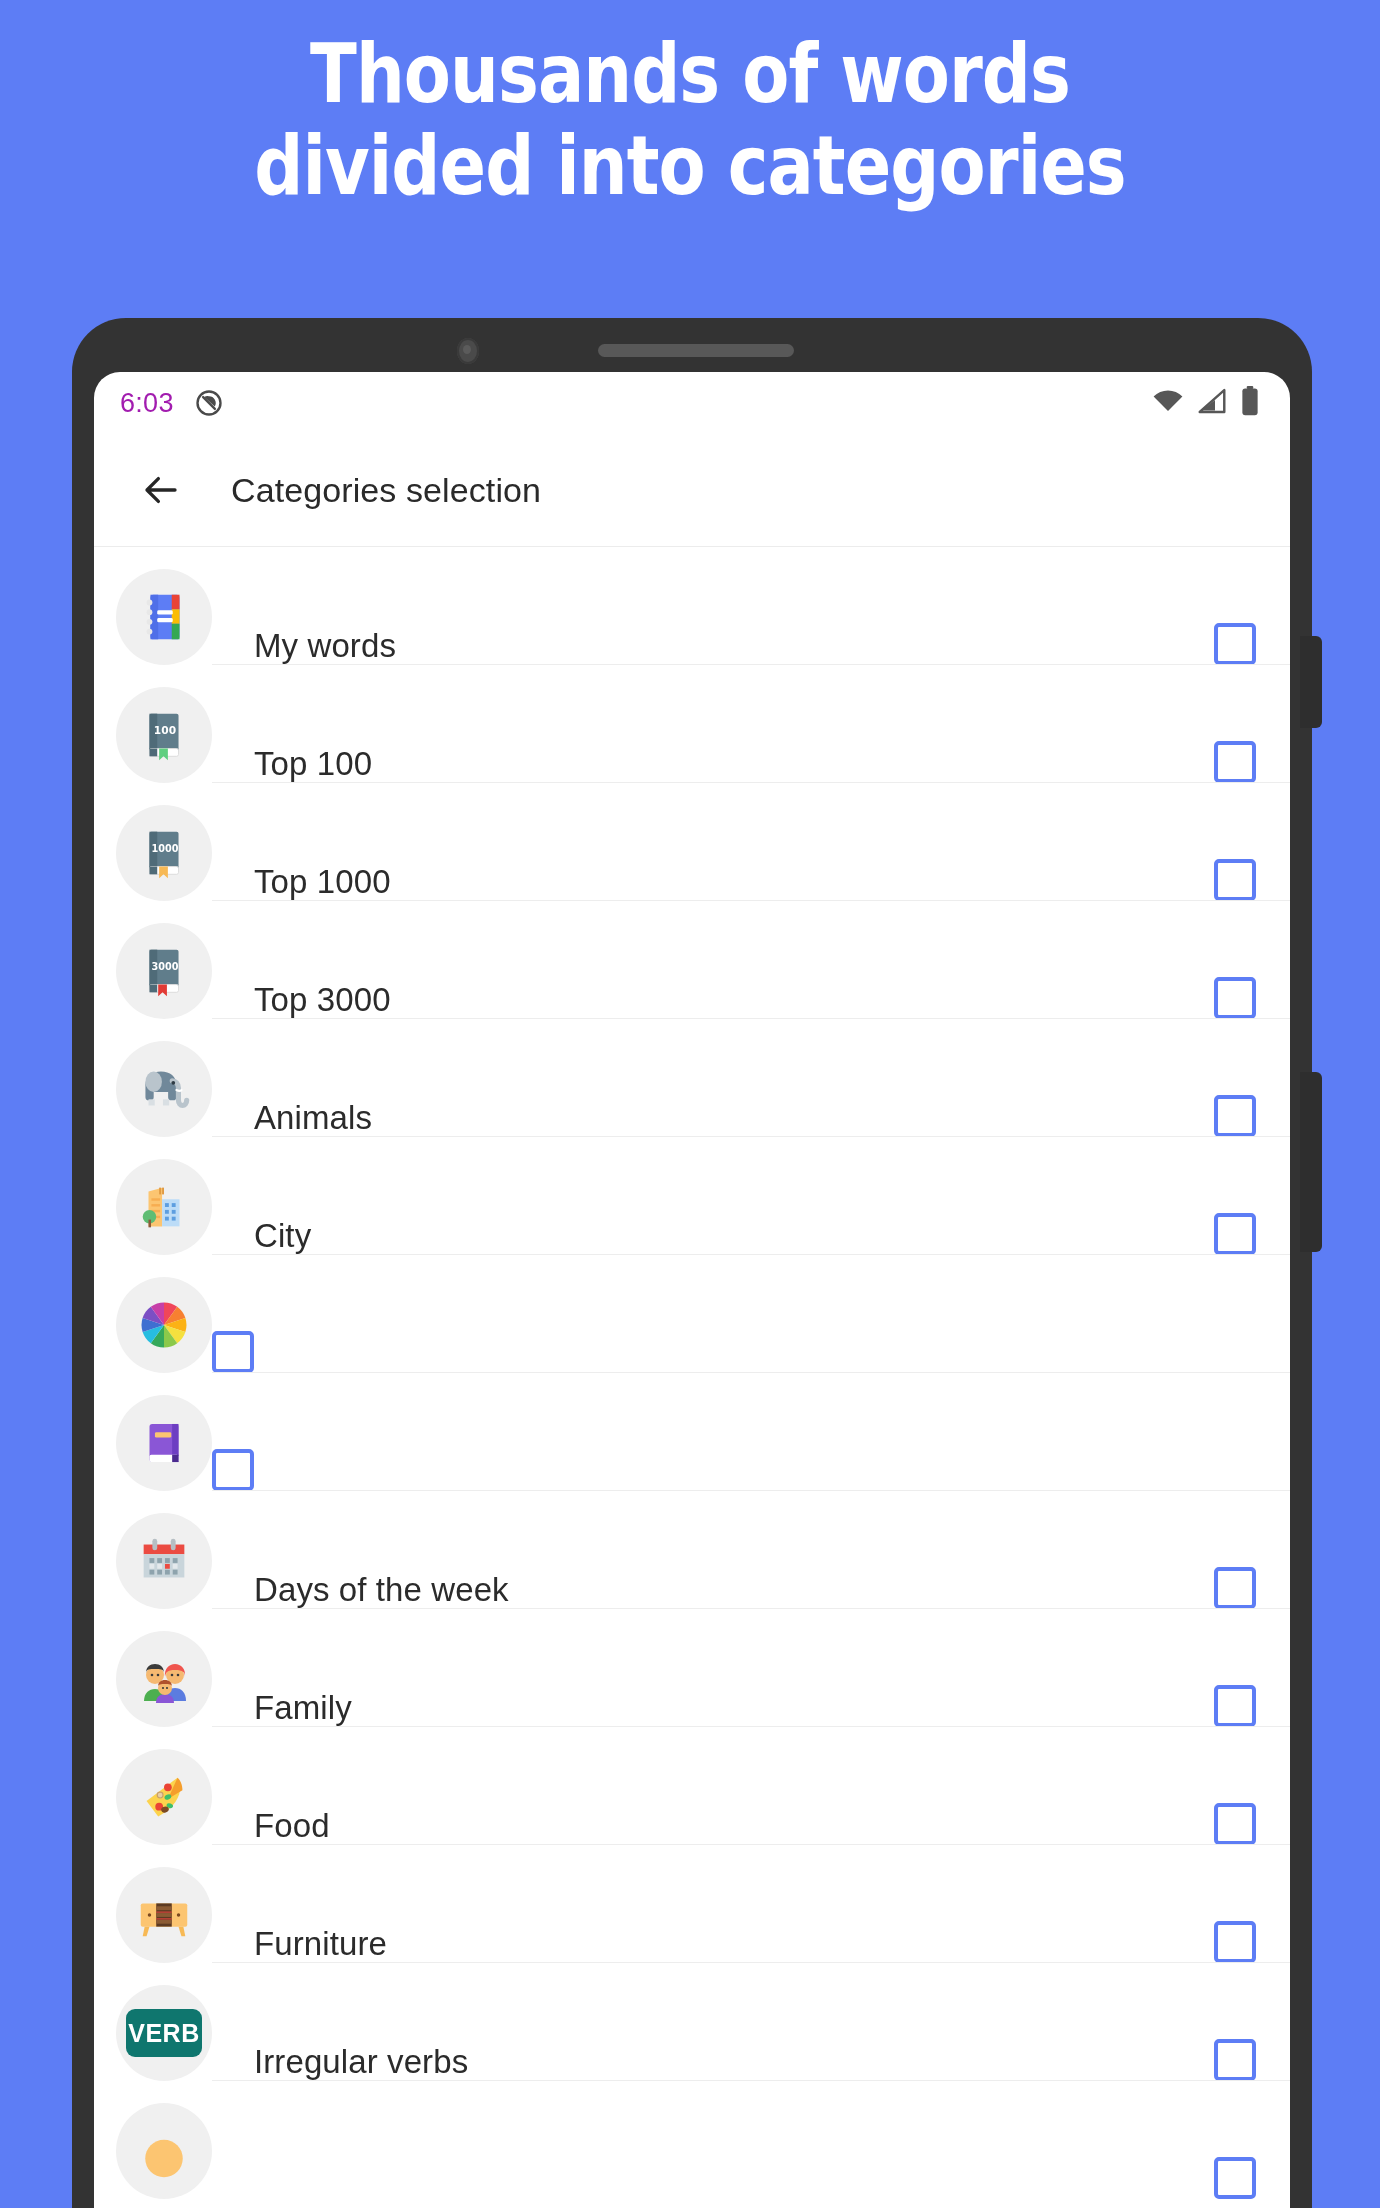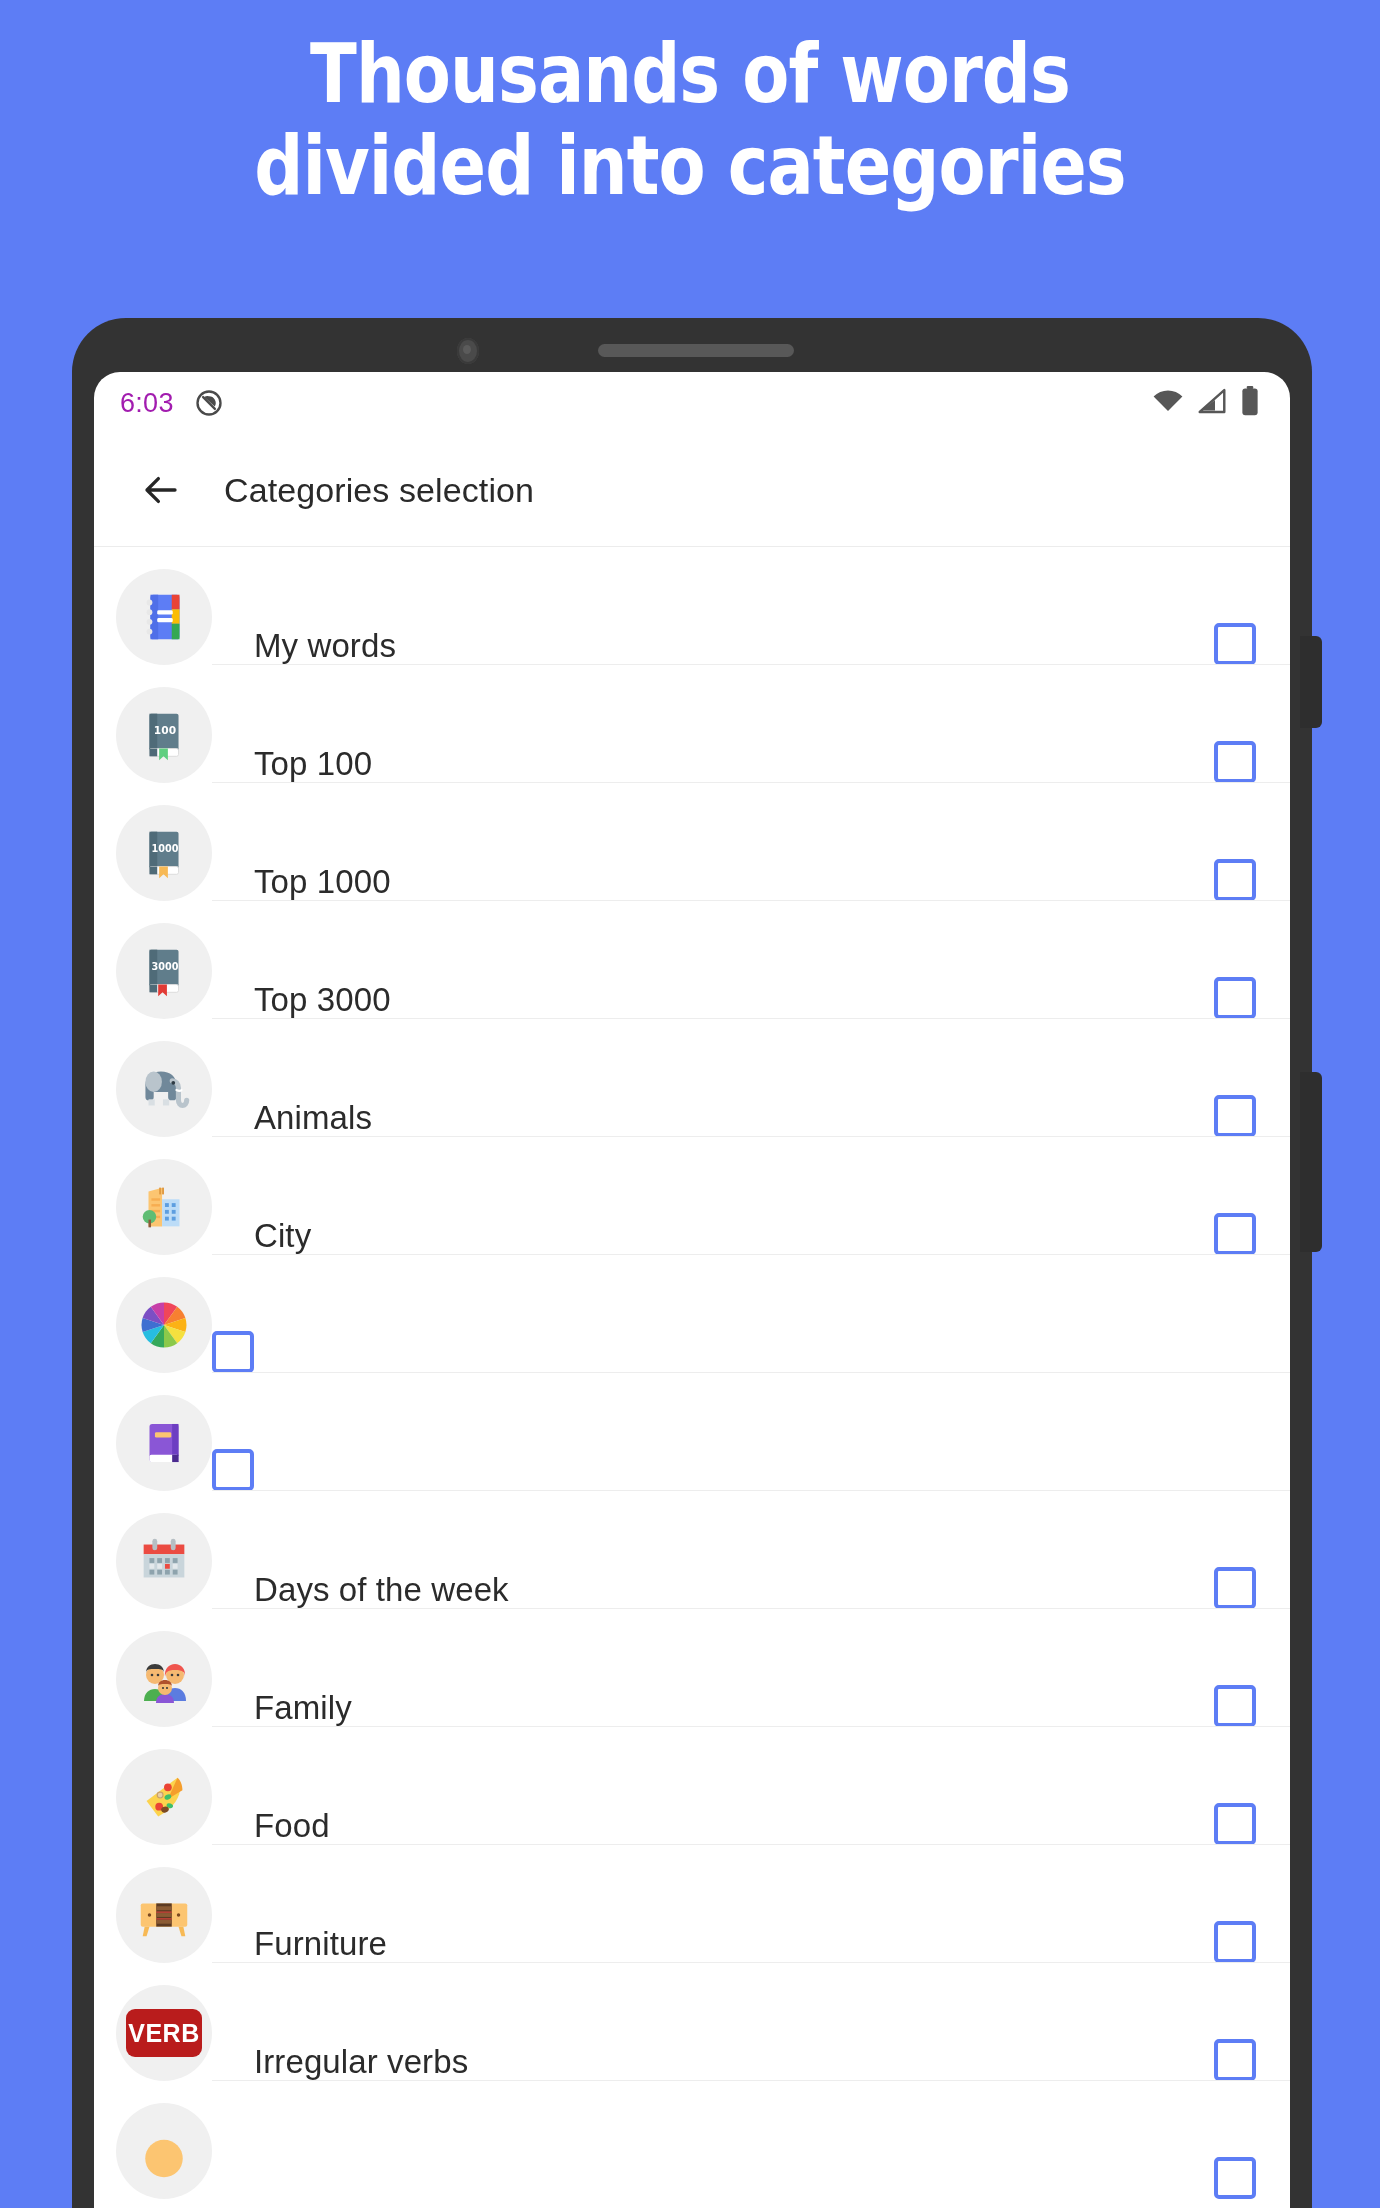--- a/index.html
+++ b/index.html
@@ -72,21 +72,21 @@
   
   .appbar{
     height:112px;display:flex;align-items:center;
     padding-left:30px;box-sizing:border-box;background:#fff;
   }
   .backbtn{
     width:74px;height:74px;display:flex;align-items:center;justify-content:center;
     cursor:pointer;
   }
   .appbar-title{
-    margin-left:26px;font-size:34px;color:#2a2a2a;letter-spacing:0.1px;
+    margin-left:33px;font-size:34px;color:#2a2a2a;letter-spacing:0.1px;
   }
   .appbar-shadow{height:1px;width:100%;background:#ececec;}
 
   
   .list{background:#fff;}
   .row{
     display:flex;align-items:flex-end;height:118px;
     padding:0 34px 0 22px;box-sizing:border-box;position:relative;
   }
   .row .divider{
@@ -100,21 +100,21 @@
   .avatar svg{display:block;}
   .rowlabel{
     margin-left:42px;font-size:33px;color:#2b2b2b;flex:1 1 auto;
     letter-spacing:0.1px;
   }
   .checkbox{
     width:42px;height:42px;border:4px solid #5d7df5;border-radius:5px;
     box-sizing:border-box;flex:0 0 42px;background:#fff;cursor:pointer;
   }
   .verbbadge{
-    width:76px;height:48px;border-radius:9px;background:#b91c1c;
+    width:76px;height:48px;border-radius:9px;background:#0f766e;
     color:#fff;font-size:25px;font-weight:bold;letter-spacing:0.5px;
     display:flex;align-items:center;justify-content:center;
   }
 </style>
 </head>
 <body>
 
 <div class="headline">
   <span class="l">Thousands of words</span>
   <span class="l">divided into categories</span>

